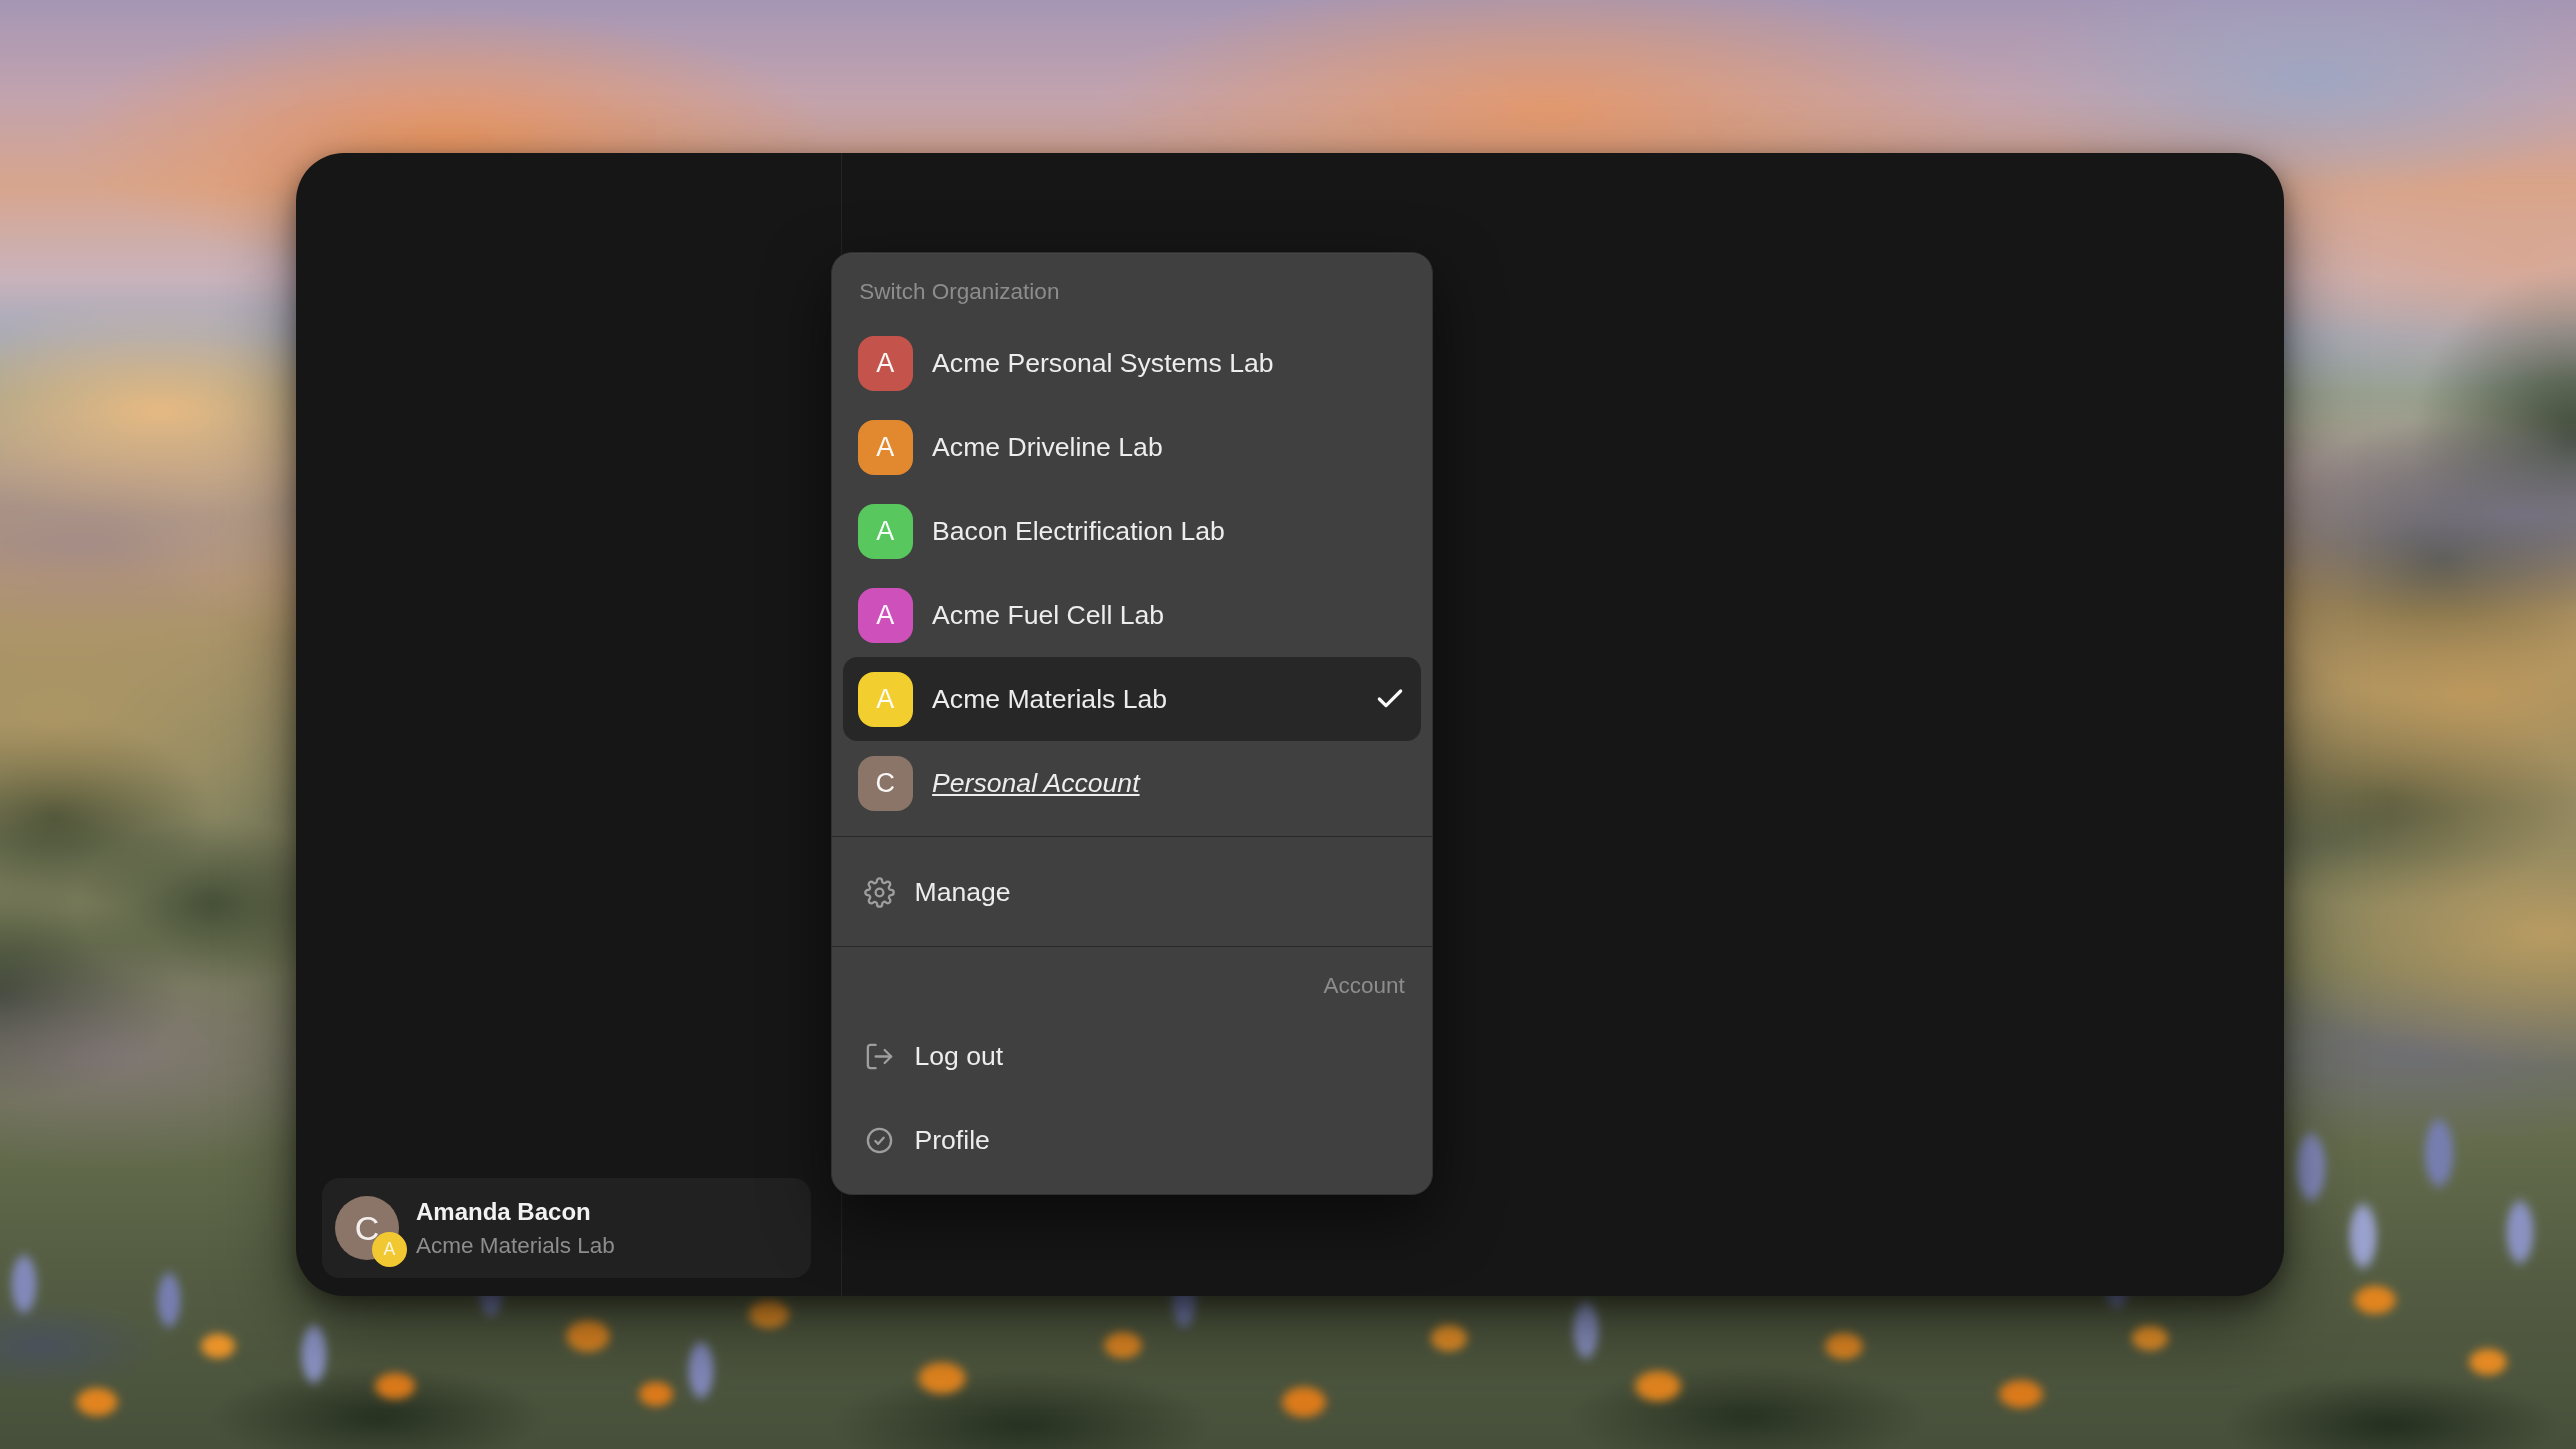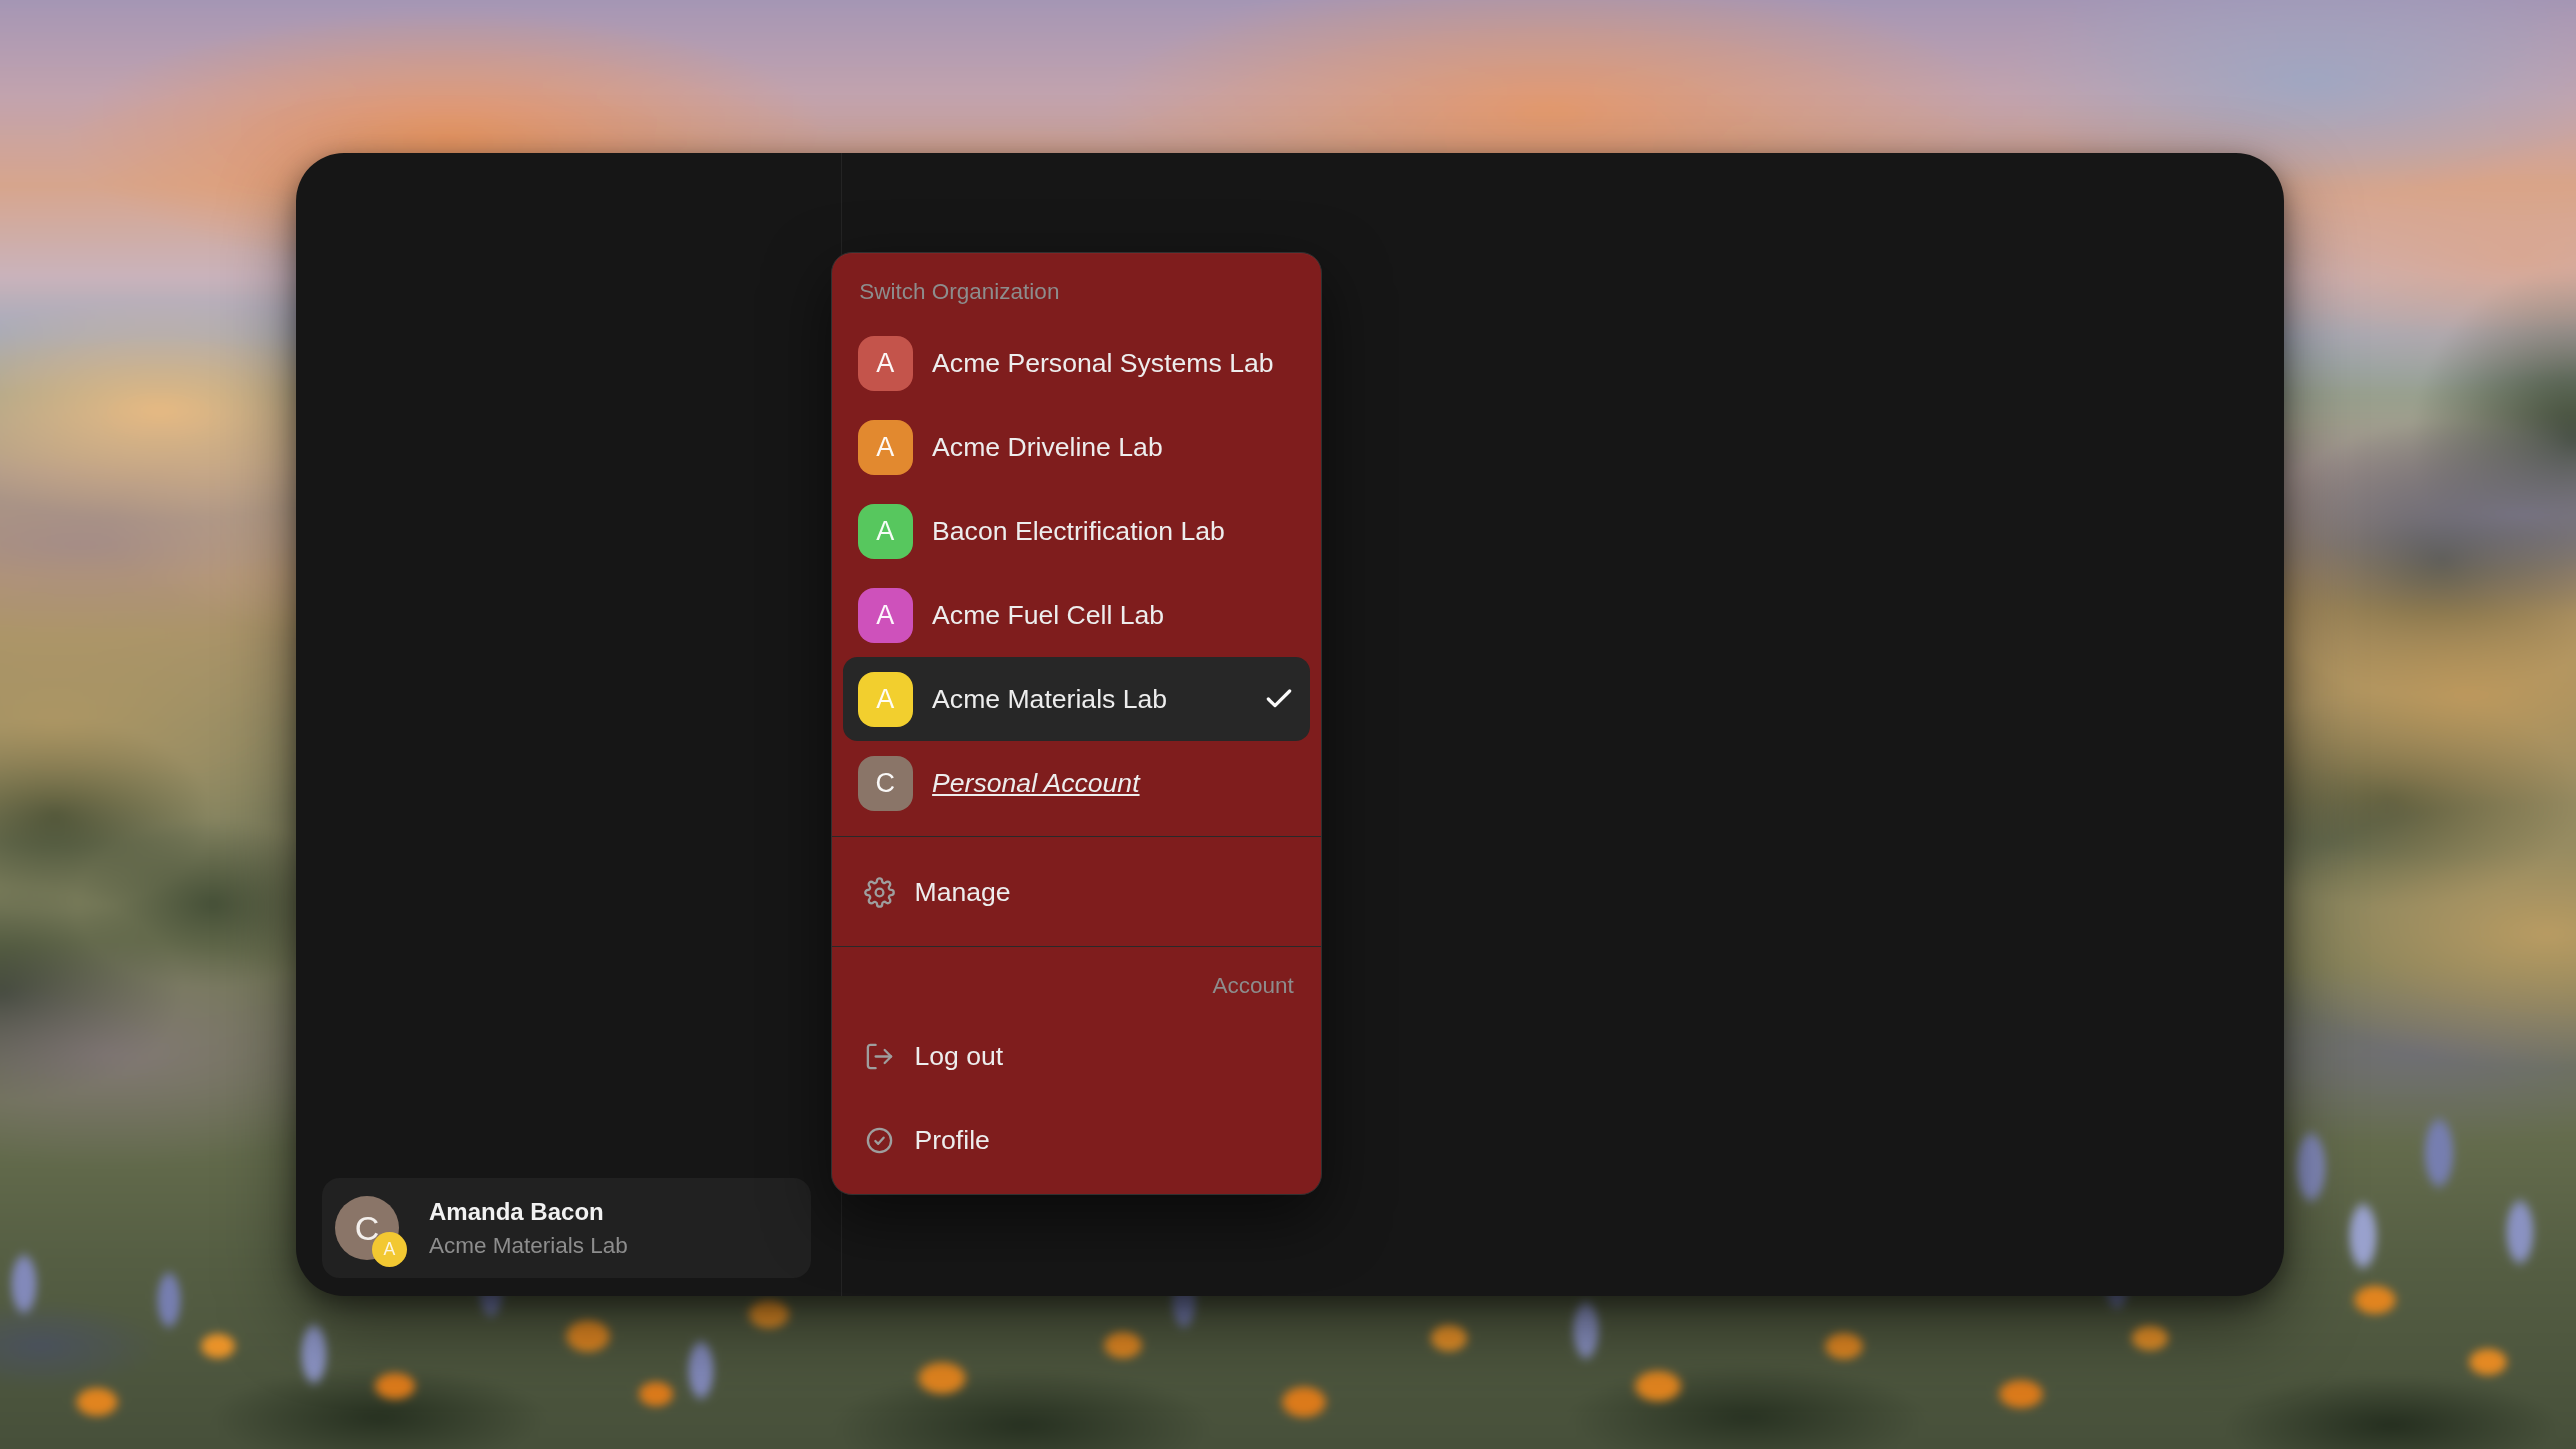--- a/index.html
+++ b/index.html
@@ -89,27 +89,27 @@
   
   .user-card { position:absolute; left:26px; bottom:17.7px; width:489px; height:100px;
     background:#212121; border-radius:17.7px; display:flex; align-items:center;
     padding-left:13px; cursor:pointer; }
   .user-avatar { position:relative; width:64px; height:64px; border-radius:50%;
     display:flex; align-items:center; justify-content:center; flex:0 0 auto; }
   .user-avatar .letter { color:#f3efec; font-size:34px; font-weight:400; }
   .user-badge { position:absolute; right:-8px; bottom:-6.4px; width:35px; height:35px;
     border-radius:50%; display:flex; align-items:center; justify-content:center; }
   .user-badge .letter { color:#fdf6e0; font-size:17.7px; font-weight:500; }
-  .user-text { margin-left:30px; display:flex; flex-direction:column; gap:6.4px; }
+  .user-text { margin-left:17px; display:flex; flex-direction:column; gap:6.4px; }
   .user-name { color:#f2f2f2; font-size:24px; font-weight:700; }
   .user-org  { color:#8d8d8d; font-size:22.5px; }
 
   
-  .org-menu { position:absolute; left:535px; top:99px; width:491px;
-    background:#7f1d1d; border:0.8px solid #303030; border-radius:21px;
+  .org-menu { position:absolute; left:535px; top:99px; width:602px;
+    background:#404040; border:0.8px solid #303030; border-radius:21px;
     box-shadow:0 24px 64px rgba(0,0,0,.55), inset 0 0.8px 0 rgba(255,255,255,.04); }
   .menu-section { padding:13px 11.3px 11.3px; border-bottom:0.8px solid #292929; }
   .menu-section:last-child { border-bottom:none;text-align:right; }
   .menu-header { font-size:22.5px; color:#8d8d8d; padding:13px 16px 16px; }
   .menu-item { display:flex; align-items:center; height:84px; padding:0 14.5px;
     border-radius:14.5px; font-size:26.6px; color:#ededed; cursor:pointer; }
   .menu-item.selected { background:#272727; }
   .org-avatar { width:55px; height:55px; border-radius:16px; flex:0 0 auto;
     display:flex; align-items:center; justify-content:center; margin-right:19.3px; }
   .org-avatar .letter { color:rgba(255,255,255,.95); font-size:27px; font-weight:500; }

